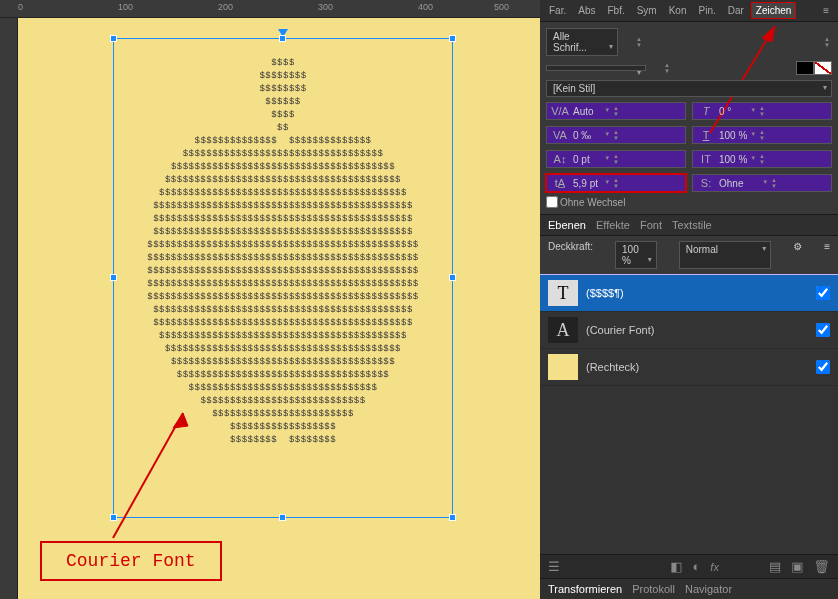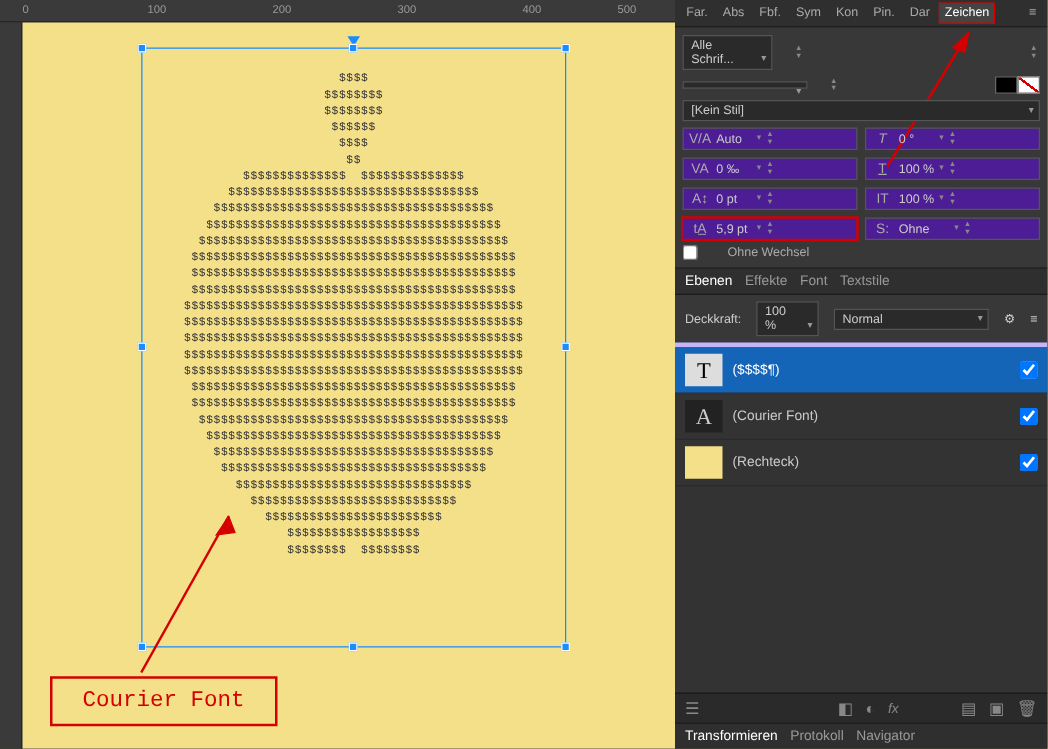--- a/index.html
+++ b/index.html
@@ -34,26 +34,26 @@
   .input-icon { width: 22px; text-align: center; font-size: 11px; color: #aaa; display: flex; align-items: center; justify-content: center; }
   .input-val { width: 40px; font-size: 10px; color: #ccc; padding: 0 2px; position: relative; }
   .input-val::after { content: "▾"; position: absolute; right: 2px; font-size: 7px; color: #888; }
   .stepper { display: flex; flex-direction: column; }
   .stepper span { font-size: 6px; line-height: 6px; color: #888; padding: 0 2px; }
   .swatch-pair { display: flex; margin-left: auto; }
   .swatch { width: 18px; height: 14px; border: 1px solid #666; }
   .sw-black { background: #000; } .sw-none { background: #fff; position: relative; }
   .sw-none::after { content: ""; position: absolute; inset: 0; background: linear-gradient(to top right, transparent 45%, #d40000 45%, #d40000 55%, transparent 55%); }
   .col2 { display: grid; grid-template-columns: 1fr 1fr; gap: 6px; }
-  .checkbox-row { display: flex; align-items: flex-end; gap: 24px; margin-top: 4px; font-size: 10px; color: #aaa; }
+  .checkbox-row { display: flex; align-items: flex-end; gap: 2px; margin-top: 4px; font-size: 10px; color: #aaa; }
   .checkbox-row input { width: 12px; height: 12px; }
   .panel-header { display: flex; gap: 10px; padding: 4px 8px; background: #2f2f2f; border-bottom: 1px solid #1a1a1a; font-size: 11px; }
   .panel-header span { color: #999; cursor: default; }
   .panel-header .active { color: #fff; font-weight: 500; }
-  .opacity-row { display: flex; align-items: center; gap: 12px; padding: 5px 8px; font-size: 10px; border-bottom: 4px solid #c4b5fd; }
+  .opacity-row { display: flex; gap: 22px; padding: 5px 8px; font-size: 10px; border-bottom: 1px solid #c4b5fd; }
   .opacity-row .dd-blend { width: 144px; }
   .layers { flex: 1; background: #333; overflow: auto; }
   .layer { display: flex; align-items: center; gap: 8px; padding: 5px 8px; border-bottom: 1px solid #2a2a2a; cursor: default; }
   .layer.selected { background: #1465b8; color: #fff; }
   .layer-thumb { width: 30px; height: 26px; background: #222; display: flex; align-items: center; justify-content: center; font-size: 18px; font-family: serif; }
   .layer-thumb.rect { background: #f5e08a; }
   .layer-name { flex: 1; font-size: 11px; }
   .layer-check { width: 14px; height: 14px; }
   .toolbar-bottom { display: flex; align-items: center; gap: 10px; padding: 4px 8px; background: #2a2a2a; border-top: 1px solid #1a1a1a; font-size: 13px; color: #888; justify-content: flex-end; }
   .toolbar-bottom span { cursor: default; }

